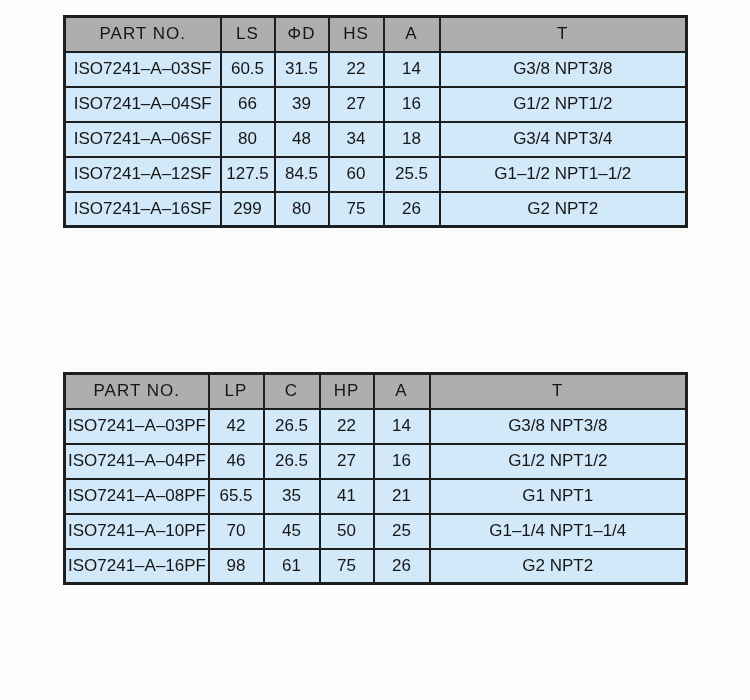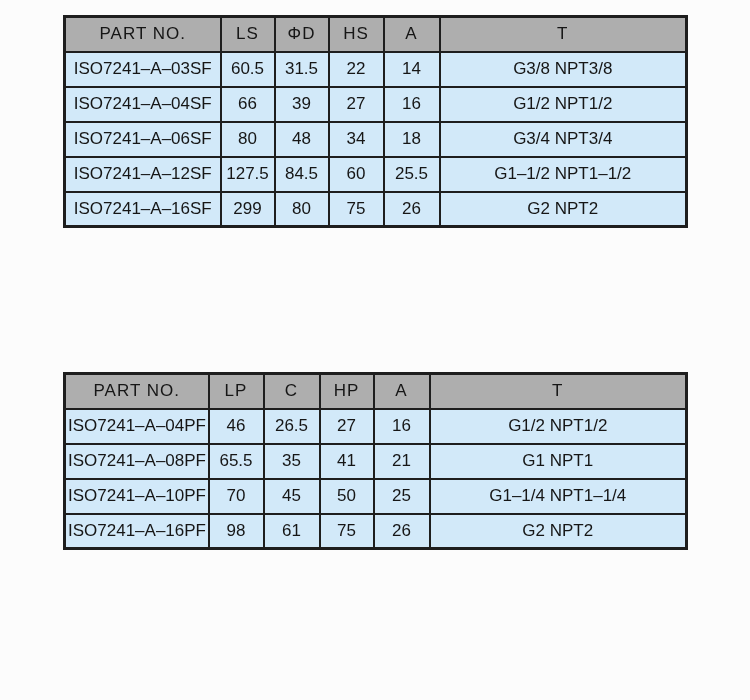--- a/index.html
+++ b/index.html
@@ -145,20 +145,28 @@
           <th>PART NO.</th>
           <th>LP</th>
           <th>C</th>
           <th>HP</th>
           <th>A</th>
           <th>T</th>
         </tr>
     </thead>
     <tbody>
         <tr>
+          <td>ISO7241–A–03PF</td>
+          <td>42</td>
+          <td>26.5</td>
+          <td>22</td>
+          <td>14</td>
+          <td>G3/8 NPT3/8</td>
+        </tr>
+        <tr>
           <td>ISO7241–A–04PF</td>
           <td>46</td>
           <td>26.5</td>
           <td>27</td>
           <td>16</td>
           <td>G1/2 NPT1/2</td>
         </tr>
         <tr>
           <td>ISO7241–A–08PF</td>
           <td>65.5</td>

